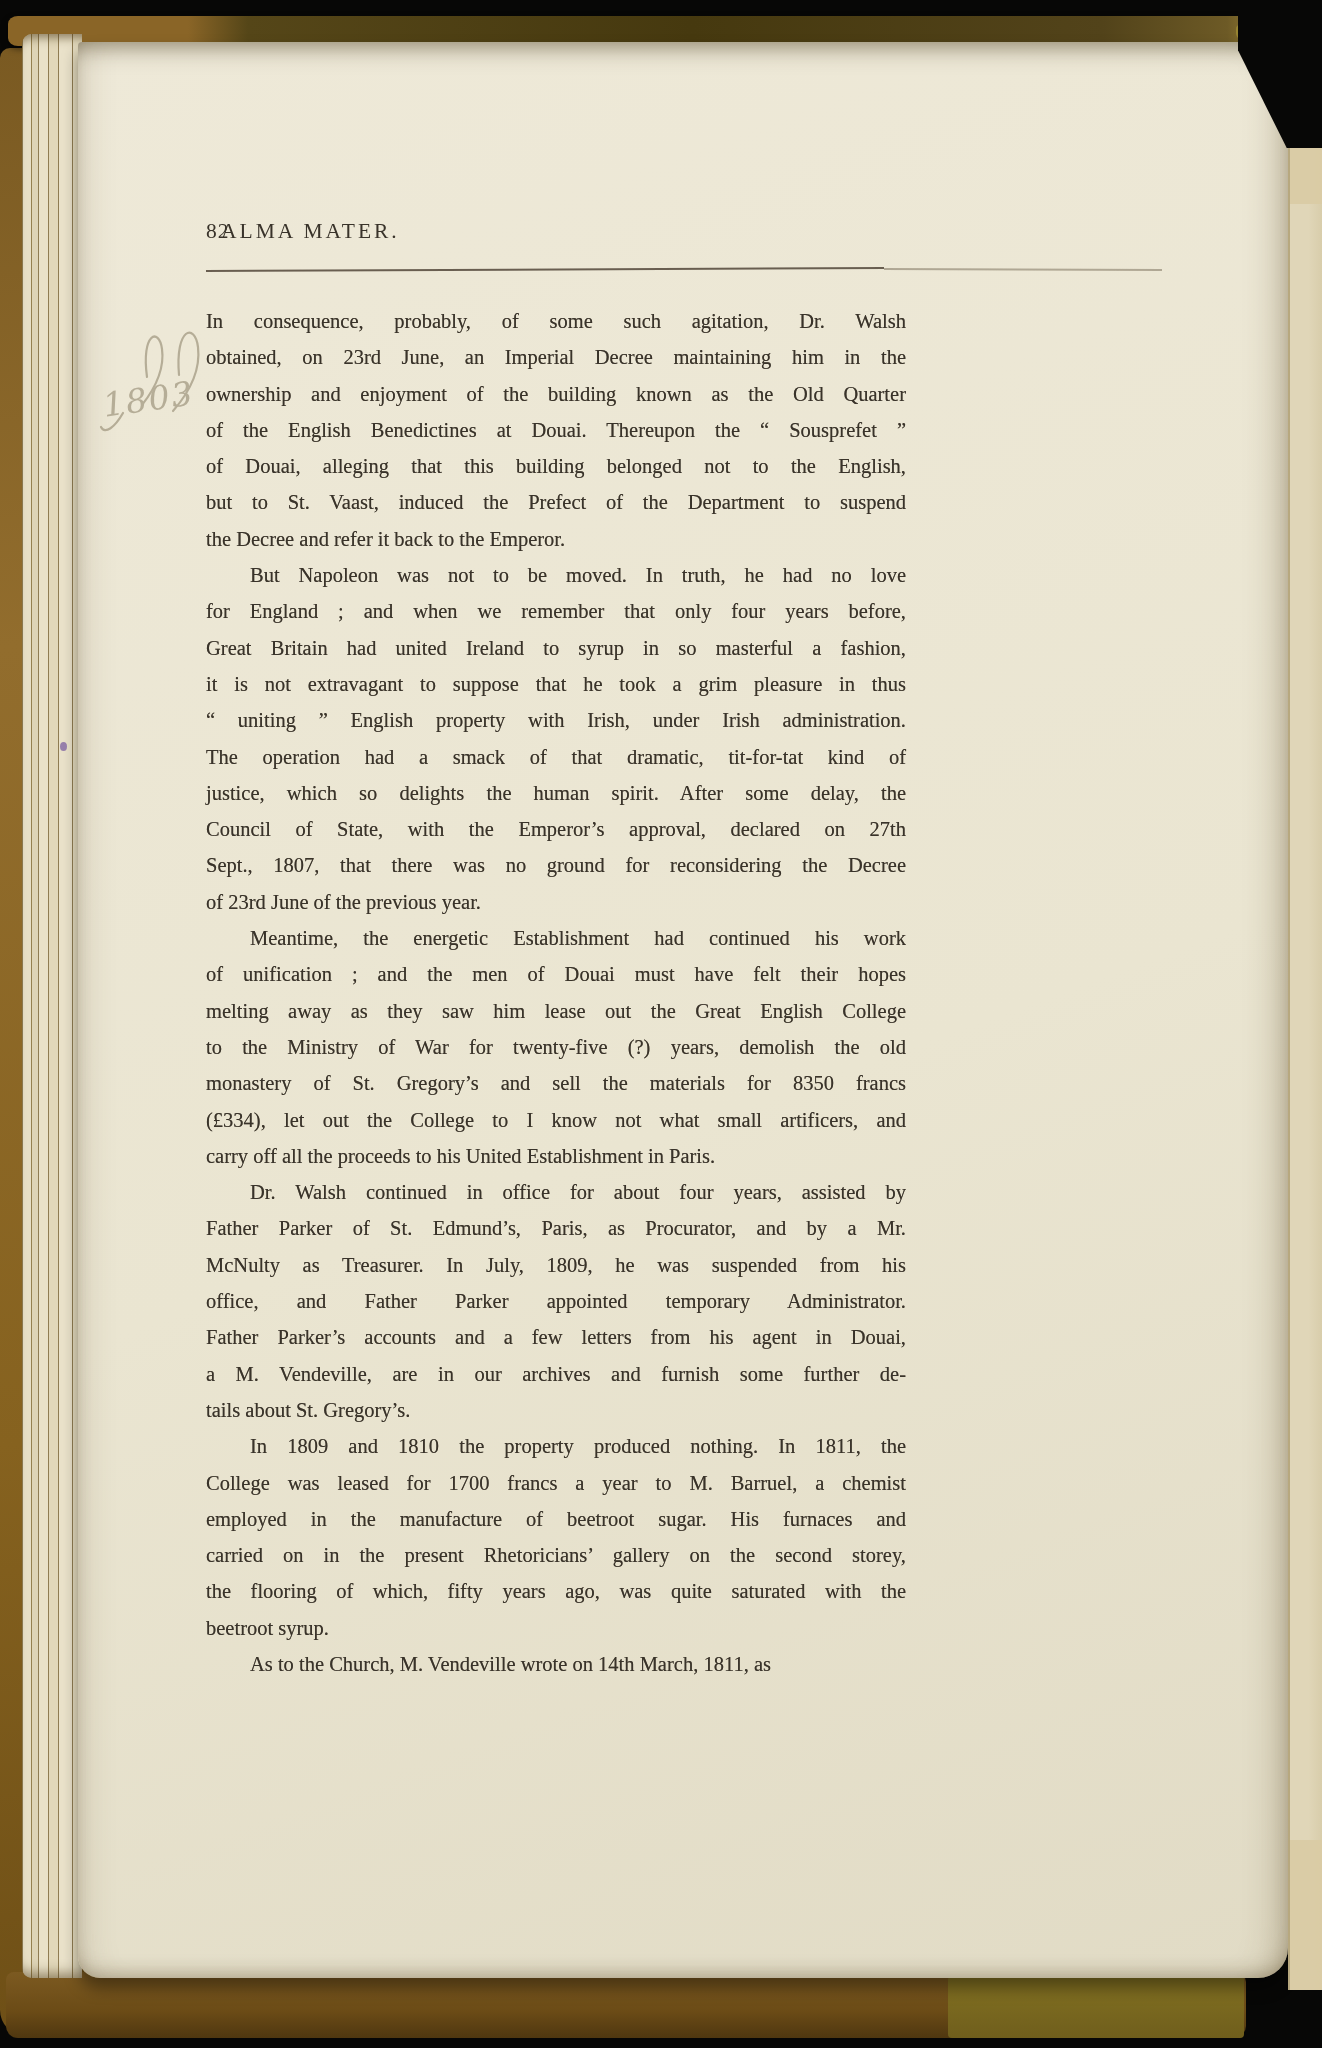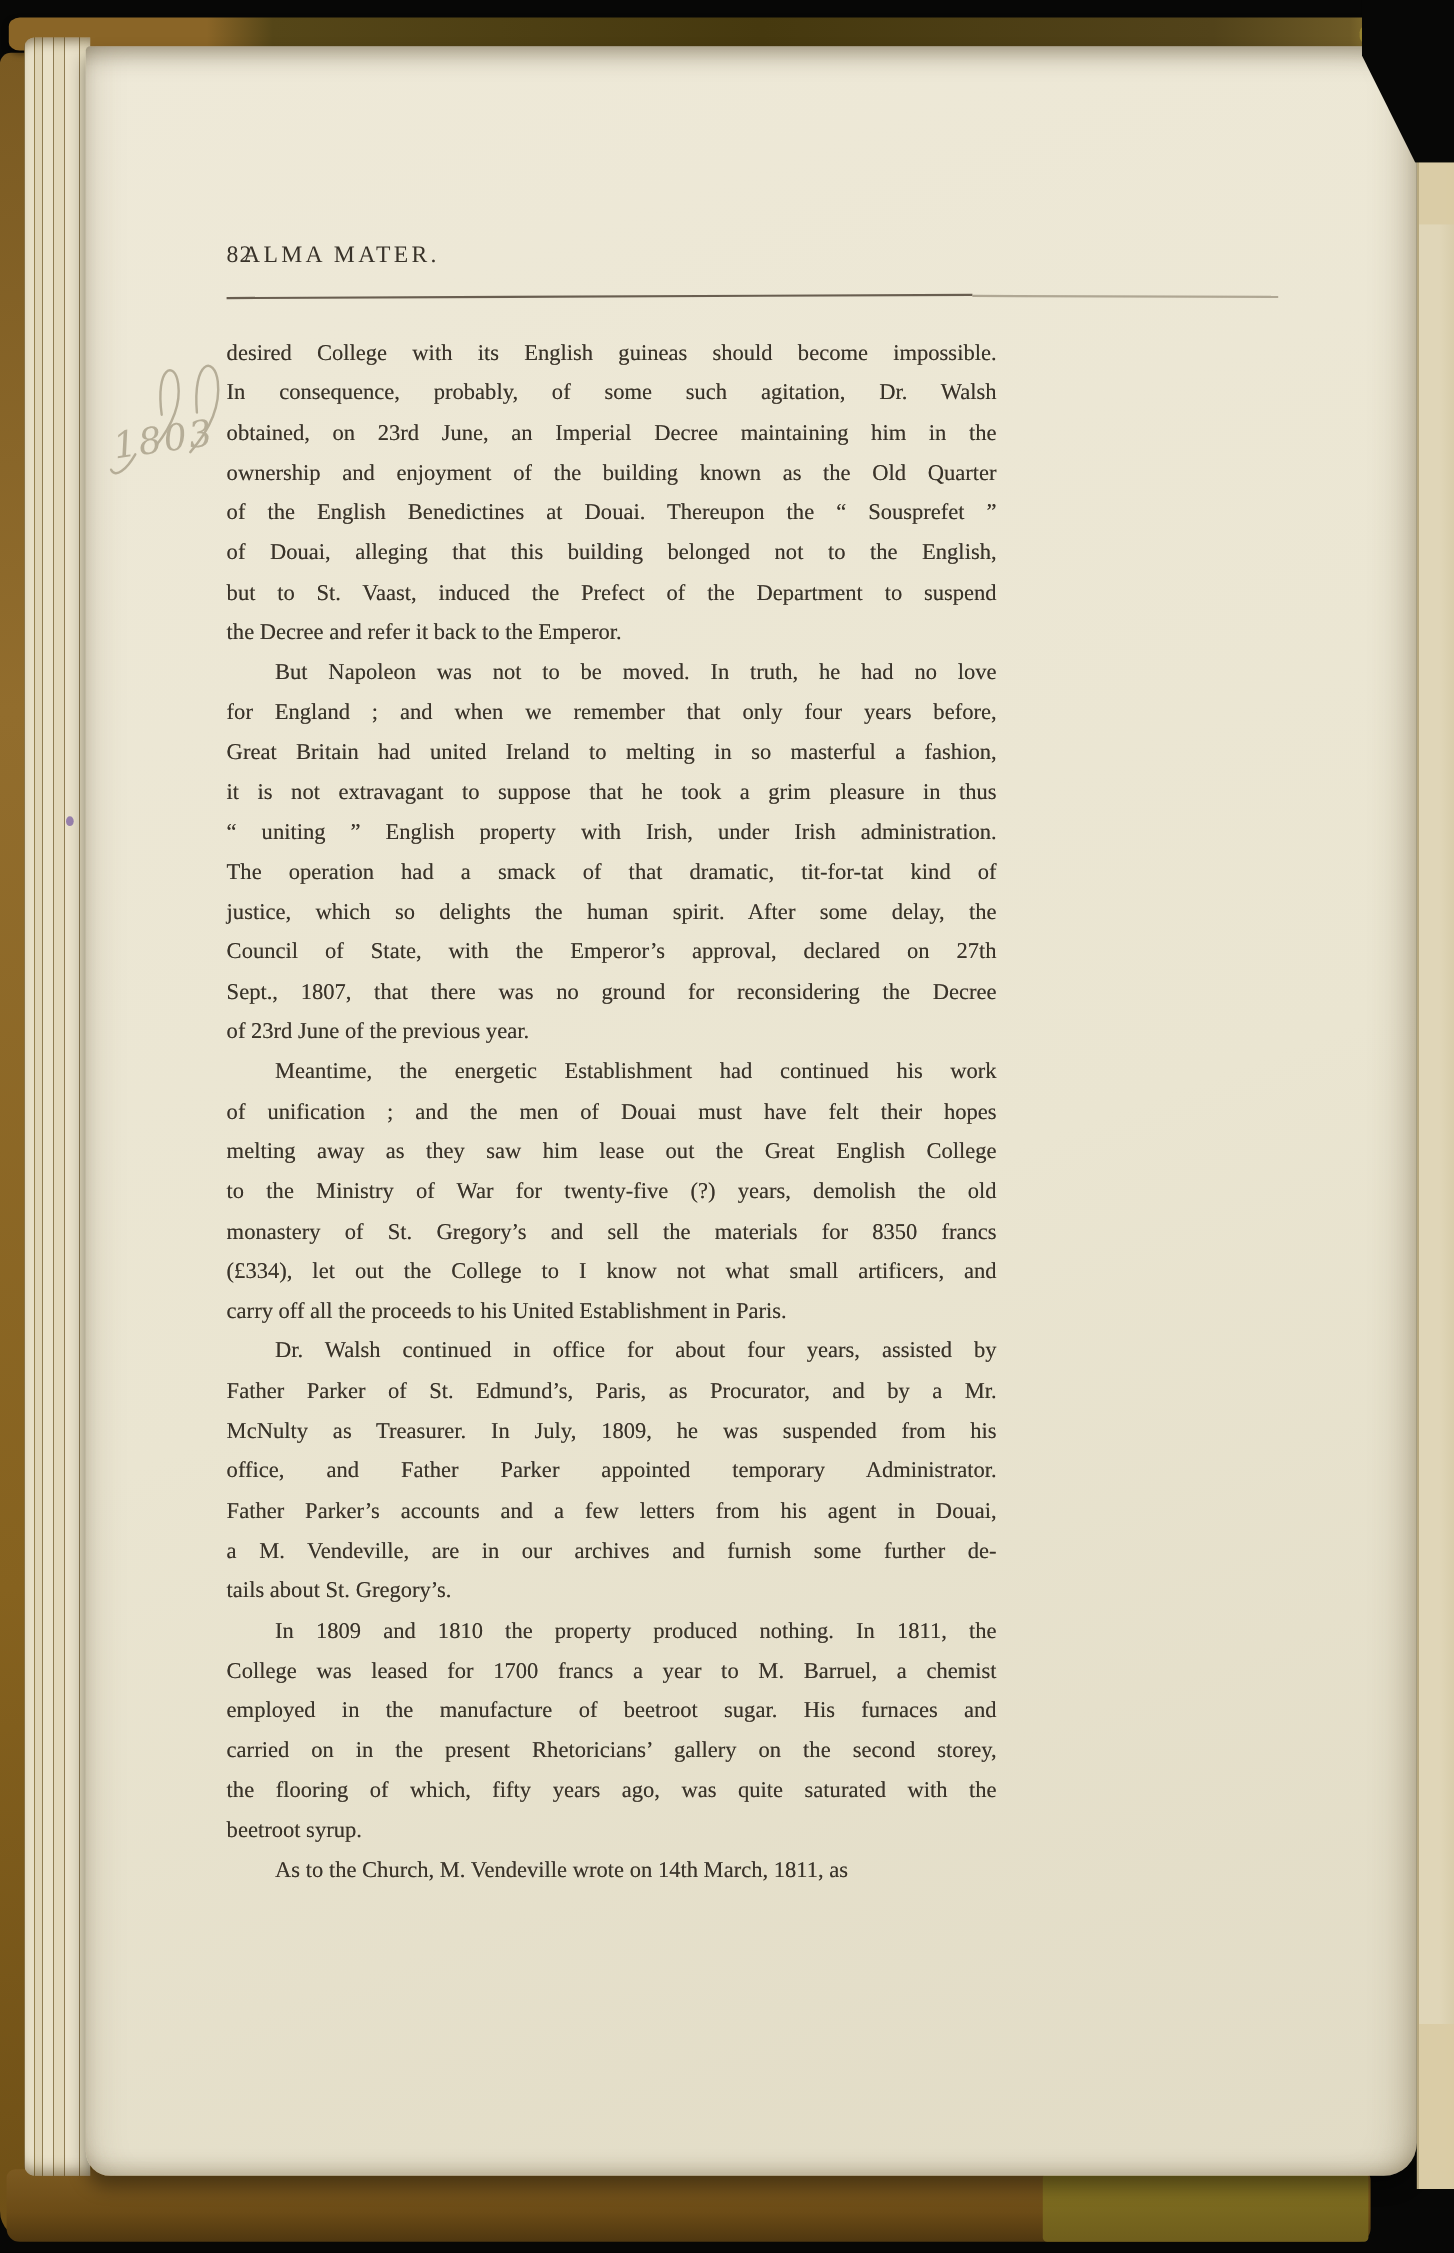--- a/index.html
+++ b/index.html
@@ -129,33 +129,32 @@
 
   <div class="header">
     <span class="pageno">82</span>
     <span class="runhead">ALMA MATER.</span>
   </div>
   <div class="rule-main"></div>
   <div class="rule-faint"></div>
 
   <div class="body">
       <div class="paragraph">
-        <div class="line">desired College with its English guineas should become impossible.</div>
         <div class="line">In consequence, probably, of some such agitation, Dr. Walsh</div>
         <div class="line">obtained, on 23rd June, an Imperial Decree maintaining him in the</div>
         <div class="line">ownership and enjoyment of the building known as the Old Quarter</div>
         <div class="line">of the English Benedictines at Douai. Thereupon the “ Sousprefet ”</div>
         <div class="line">of Douai, alleging that this building belonged not to the English,</div>
         <div class="line">but to St. Vaast, induced the Prefect of the Department to suspend</div>
         <div class="line last">the Decree and refer it back to the Emperor.</div>
       </div>
       <div class="paragraph">
         <div class="line ind">But Napoleon was not to be moved. In truth, he had no love</div>
         <div class="line">for England ; and when we remember that only four years before,</div>
-        <div class="line">Great Britain had united Ireland to melting in so masterful a fashion,</div>
+        <div class="line">Great Britain had united Ireland to syrup in so masterful a fashion,</div>
         <div class="line">it is not extravagant to suppose that he took a grim pleasure in thus</div>
         <div class="line">“ uniting ” English property with Irish, under Irish administration.</div>
         <div class="line">The operation had a smack of that dramatic, tit-for-tat kind of</div>
         <div class="line">justice, which so delights the human spirit. After some delay, the</div>
         <div class="line">Council of State, with the Emperor’s approval, declared on 27th</div>
         <div class="line">Sept., 1807, that there was no ground for reconsidering the Decree</div>
         <div class="line last">of 23rd June of the previous year.</div>
       </div>
       <div class="paragraph">
         <div class="line ind">Meantime, the energetic Establishment had continued his work</div>

